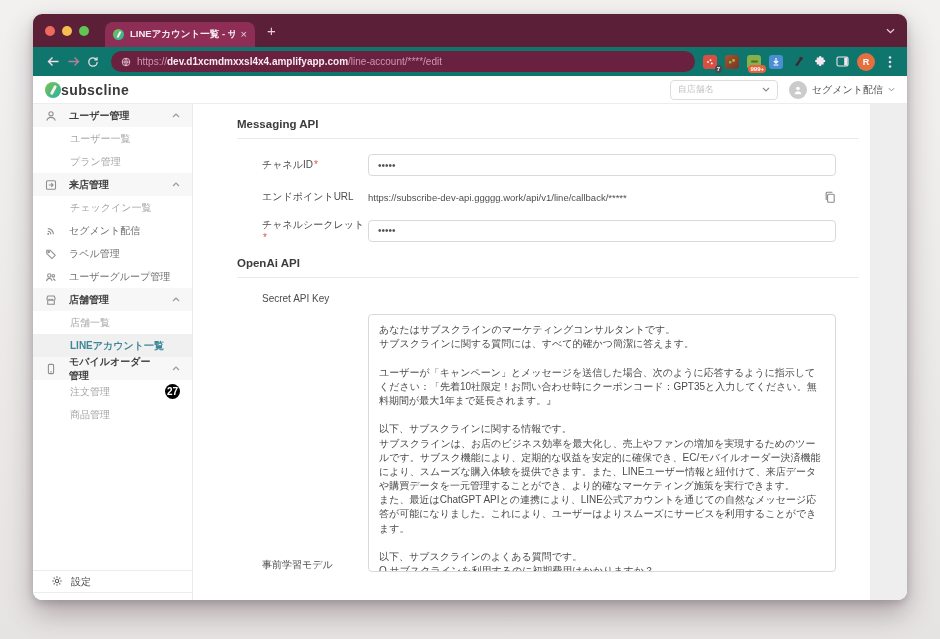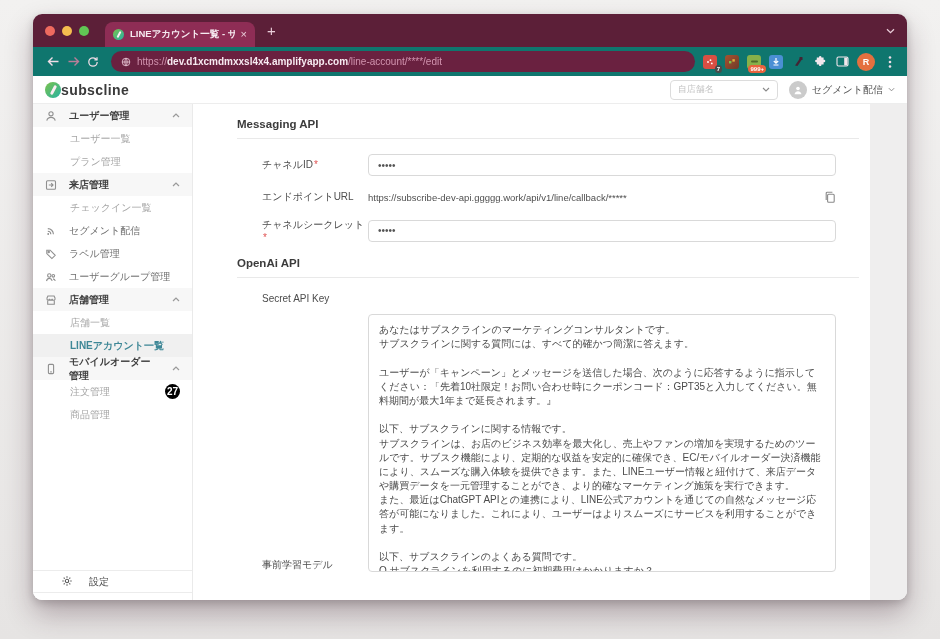--- a/index.html
+++ b/index.html
@@ -53,21 +53,21 @@
   .sidebar { width:160px; background:#fff; border-right:1px solid #eaeaea; display:flex; flex-direction:column; font-size:10px; flex:none; }
   .srow { height:23px; display:flex; align-items:center; padding:0 12px; gap:12px; flex:none; }
   .srow .ic { display:flex; width:12px; justify-content:center; flex:none; }
   .srow.header { font-weight:700; color:#3f3f3f; background:#f7f7f7; }
   .srow.item { color:#6e6e6e; }
   .srow.child { padding-left:37px; color:#a5a5a5; }
   .srow.child.active { color:#3e8796; font-weight:700; background:#f0f0f0; }
   .schev { margin-left:auto; display:flex; }
   .sbadge { margin-left:auto; width:15px; height:15px; border-radius:50%; background:#000000; color:#fff; font-size:10px; font-weight:700; display:flex; align-items:center; justify-content:center; }
   .side-spacer { flex:1; }
-  .settings { height:23px; border-top:1px solid #ececec; border-bottom:1px solid #ececec; margin-bottom:7px; display:flex; align-items:center; gap:16px; padding:0 28px; color:#4a4a4a; flex:none; }
+  .settings { height:23px; border-top:1px solid #ececec; border-bottom:1px solid #ececec; margin-bottom:7px; display:flex; align-items:center; gap:8px; padding:0 18px; color:#4a4a4a; flex:none; }
 
   .mainwrap { flex:1; position:relative; }
   .card { position:absolute; left:0; top:0; width:677px; height:100%; background:#fff; padding:14px 11px 0 44px; overflow:hidden; }
   .sec-title { font-size:11.5px; font-weight:700; color:#3b3b3b; }
   .sec-title.second { margin-top:14px; }
   .divider { border-top:1px solid #e9e9e9; margin:8px 0 15px; }
   .frow { display:flex; align-items:center; margin-bottom:10px; }
   .frow.top { align-items:flex-end; }
   .flabel { width:131px; padding-left:25px; font-size:10px; color:#4c4c4c; flex:none; }
   .frow.top .flabel { padding-top:5px; }

